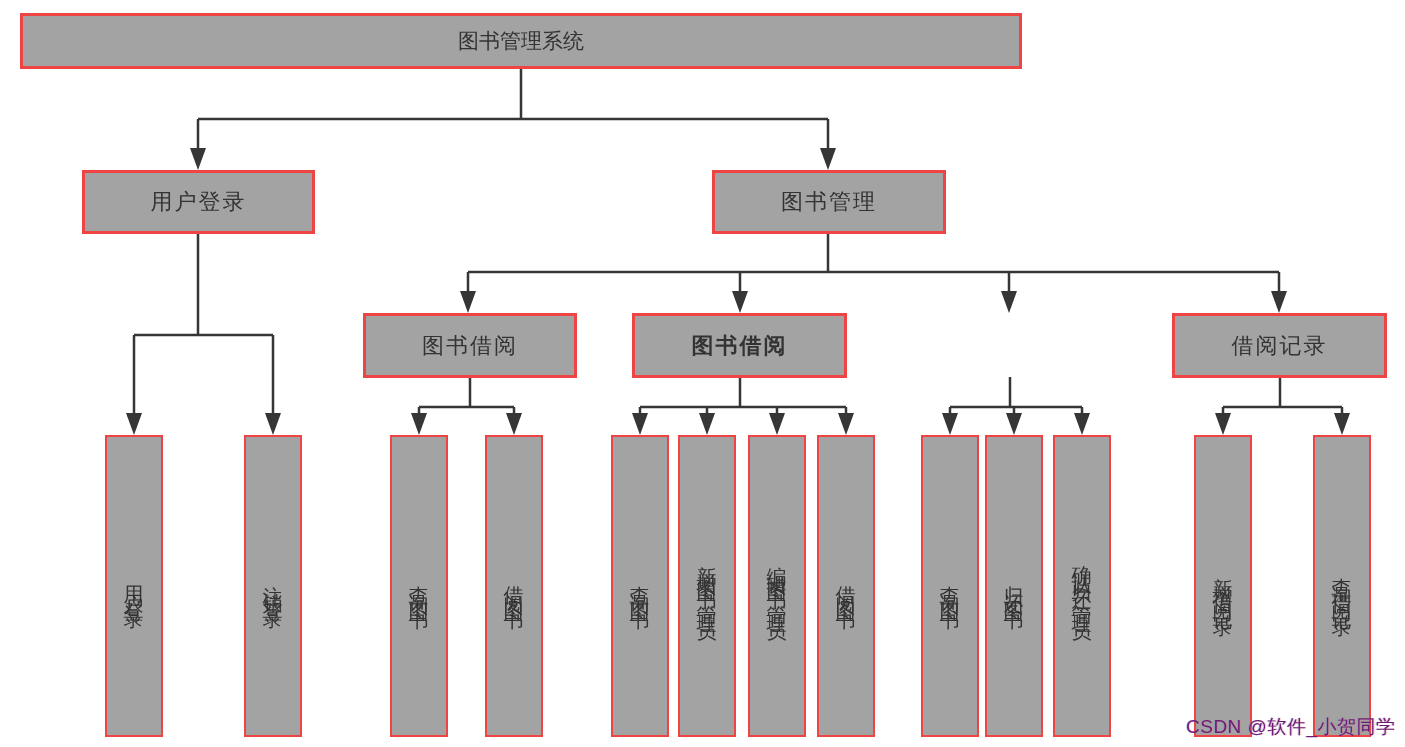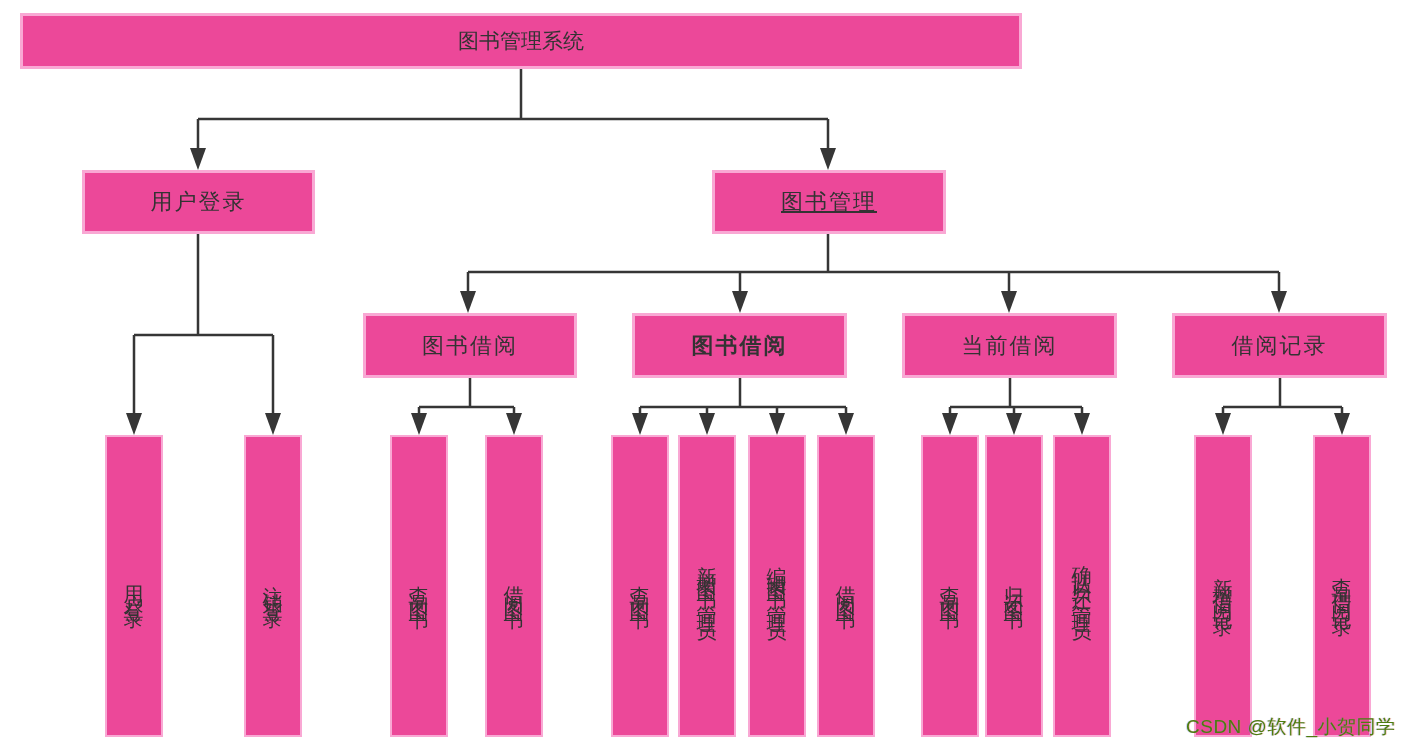--- a/index.html
+++ b/index.html
@@ -13,22 +13,22 @@
     color: #333333;
   }
   svg.connectors {
     position: absolute;
     left: 0; top: 0;
     width: 1405px; height: 747px;
   }
   .node {
     position: absolute;
     box-sizing: border-box;
-    background: #ec4899;
-    border: 3px solid #f9a8d4;
+    background: #a3a3a3;
+    border: 3px solid #ef4444;
     display: flex;
     align-items: center;
     justify-content: center;
     text-align: center;
   }
   .hnode { font-size: 22px; letter-spacing: 2px; }
   .root  { font-size: 21px; }
   .leaf  { border-width: 2.5px; }
   .leaf span {
     writing-mode: vertical-rl;
@@ -36,21 +36,21 @@
     font-size: 20px;
     letter-spacing: 8px;
     line-height: 1;
   }
   .watermark {
     position: absolute;
     left: 1186px;
     top: 714px;
     font-size: 19px;
     letter-spacing: 0.5px;
-    color: #4d7c0f;
+    color: #701a75;
     text-shadow: 1px 0 rgba(230,120,100,0.35), -1px 0 rgba(110,140,230,0.35);
     white-space: nowrap;
     z-index: 5;
   }
 </style>
 </head>
 <body>
 
 <div class="stage">
 
@@ -86,32 +86,29 @@
     </g>
   </svg>
 
   <div class="node root" style="left:20px; top:13px; width:1002px; height:56px;">
     <span>图书管理系统</span>
   </div>
 
   <div class="node hnode" style="left:82px; top:170px; width:233px; height:64px;">
     <span>用户登录</span>
   </div>
-  <div class="node hnode" style="left:712px; top:170px; width:234px; height:64px;text-decoration:underline;">
+  <div class="node hnode" style="left:712px; top:170px; width:234px; height:64px;">
     <span>图书管理</span>
   </div>
 
   <div class="node hnode" style="left:363px; top:313px; width:214px; height:65px;">
     <span>图书借阅</span>
   </div>
   <div class="node hnode" style="left:632px; top:313px; width:215px; height:65px;font-weight:bold;">
     <span>图书借阅</span>
-  </div>
-  <div class="node hnode" style="left:902px; top:313px; width:215px; height:65px;">
-    <span>当前借阅</span>
   </div>
   <div class="node hnode" style="left:1172px; top:313px; width:215px; height:65px;">
     <span>借阅记录</span>
   </div>
 
   <div class="node leaf" style="left:105px; top:435px; width:58px; height:302px;">
     <span>用户登录</span>
   </div>
   <div class="node leaf" style="left:244px; top:435px; width:58px; height:302px;">
     <span>注销登录</span>

